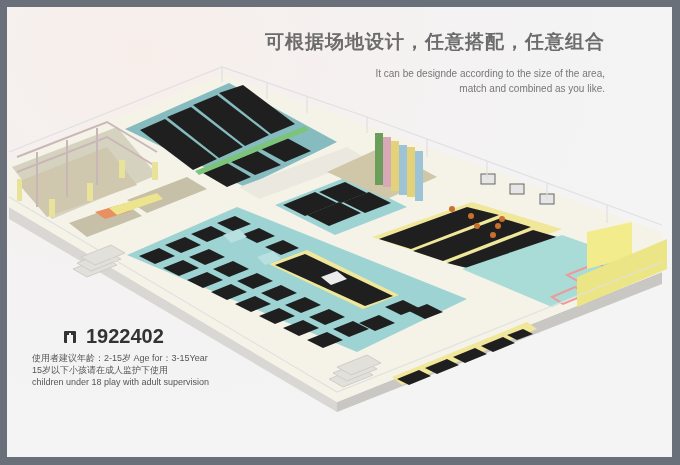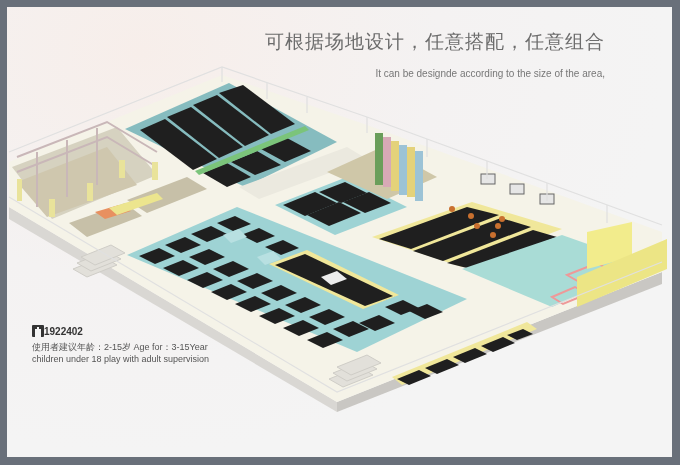--- a/index.html
+++ b/index.html
@@ -1,24 +1,24 @@
 <!DOCTYPE html>
 <html><head>
 <meta charset="utf-8">
 <style>
   html,body{margin:0;padding:0;}
   body{width:680px;height:465px;background:#69707a;position:relative;overflow:hidden;font-family:"DejaVu Sans",sans-serif;}
   .panel{position:absolute;left:7px;top:7px;width:665px;height:450px;background:#f4f4f4;overflow:hidden;}
   .panel-bg{position:absolute;inset:0;background:radial-gradient(ellipse at 20% 10%, #f7eeea 0%, #f4f2f2 40%, #f4f4f4 70%);}
   .illustration{position:absolute;left:0;top:0;width:665px;height:450px;}
   .headline{position:absolute;right:67px;top:22px;text-align:right;color:#666;}
-  .headline .cn{font-size:19px;letter-spacing:1px;color:#6c6c6c;font-family:"DejaVu Sans",sans-serif;font-weight:normal;}
+  .headline .cn{font-size:19px;letter-spacing:1px;color:#6c6c6c;font-family:"DejaVu Sans",sans-serif;font-weight:bold;}
   .headline .en{font-size:10px;color:#777;line-height:15px;margin-top:11px;font-family:"Liberation Sans",sans-serif;}
   .info{position:absolute;left:25px;top:318px;color:#444;font-family:"Liberation Sans",sans-serif;}
-  .model{display:flex;align-items:center;gap:0;font-size:10px;font-weight:bold;color:#333;}
+  .model{display:flex;align-items:center;gap:10px;font-size:20px;font-weight:bold;color:#333;margin-left:32px;}
   .model .logo{width:12px;height:12px;background:#333;position:relative;border-radius:1px;}
   .model .logo::after{content:"";position:absolute;left:3px;top:4px;width:6px;height:8px;background:#f4f4f4;}
   .model .logo::before{content:"";position:absolute;left:5px;top:2px;width:2px;height:3px;background:#f4f4f4;z-index:1;}
   .info .line{font-size:9px;line-height:12px;color:#555;}
 </style>
 </head>
 <body>
 
 <div class="panel">
   <div class="panel-bg"></div>
@@ -179,23 +179,25 @@
       <line x1="420" y1="132" x2="420" y2="150"></line>
       <line x1="480" y1="154" x2="480" y2="172"></line>
       <line x1="540" y1="176" x2="540" y2="194"></line>
       <line x1="600" y1="198" x2="600" y2="216"></line>
     </g>
   </svg>
 
   <div class="headline">
     <div class="cn">可根据场地设计，任意搭配，任意组合</div>
     <div class="en">It can be designde according to the size of the area,</div>
+    <div class="en" style="margin-top:0">match and combined as you like.</div>
   </div>
 
   <div class="info">
     <div class="model">
       <span class="logo"></span>
       <span>1922402</span>
     </div>
     <div class="line" style="margin-top:4px">使用者建议年龄：2-15岁   Age for：3-15Year</div>
+    <div class="line">15岁以下小孩请在成人监护下使用</div>
     <div class="line">children under 18 play with adult supervision</div>
   </div>
 </div>
 
 </body></html>

